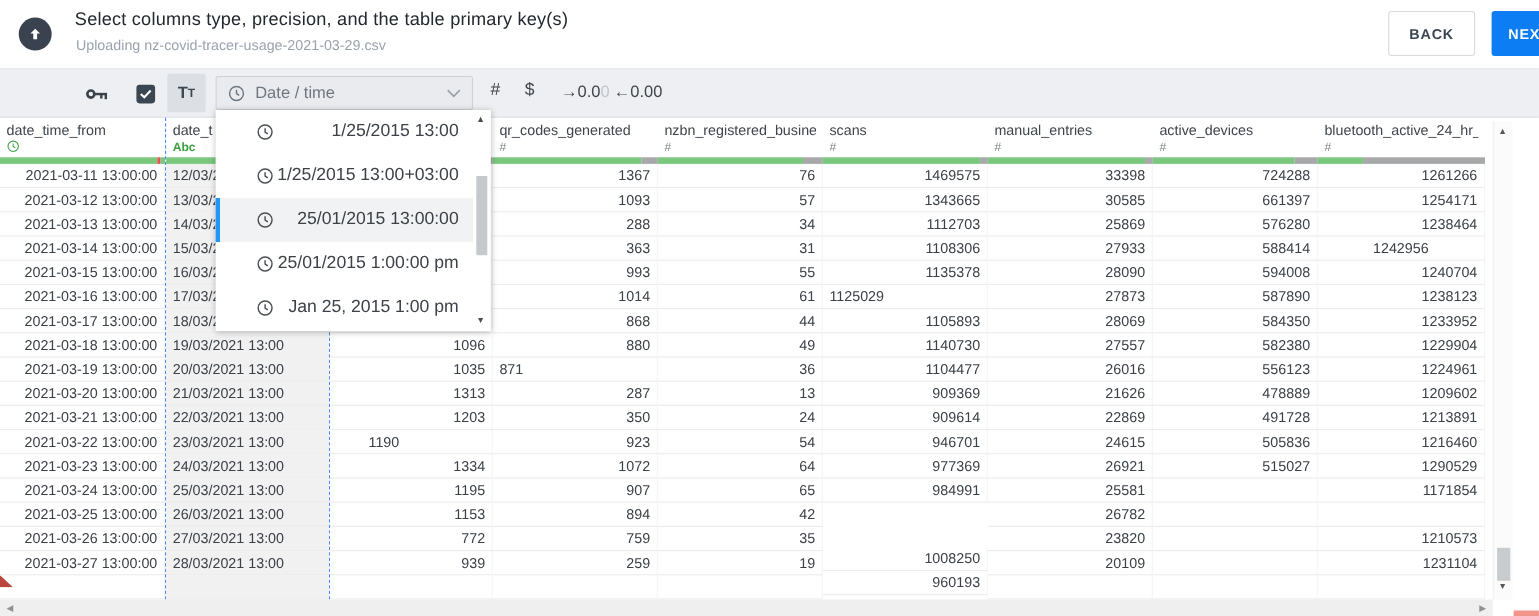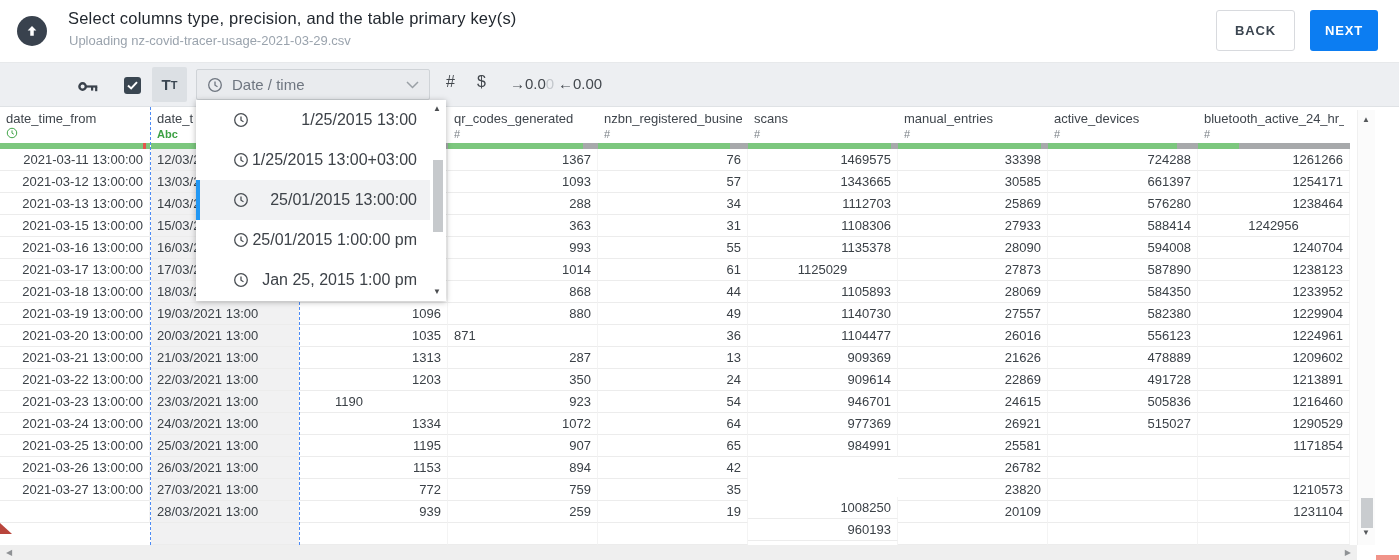--- a/index.html
+++ b/index.html
@@ -9,21 +9,21 @@
     background:#fff; font-family:"Liberation Sans", sans-serif;
     -webkit-font-smoothing:antialiased;
   }
   
   .app-header { position:absolute; left:0; top:0; width:1399px; height:62px; background:#fff; }
   .upload-badge { position:absolute; left:17px; top:16px; width:30px; height:30px; border-radius:50%;
     background:#39424e; display:flex; align-items:center; justify-content:center; }
   .page-title { position:absolute; left:68px; top:9px; font-size:16.5px; color:#22282f; letter-spacing:.2px; }
   .page-subtitle { position:absolute; left:69px; top:33px; font-size:13px; color:#9aa3ad; }
   .btn { position:absolute; top:10px; height:41px; border-radius:3px; font-size:13px; font-weight:bold;
-    letter-spacing:.8px; font-family:"Liberation Sans", sans-serif; cursor:pointer; }
+    letter-spacing:.8px; font-family:"Liberation Sans", sans-serif; cursor:pointer;margin-left:46px; }
   .btn-back { left:1216px; width:79px; background:#fff; border:1px solid #d8dade; color:#3c4651; }
   .btn-next { left:1310px; width:68px; background:#0c7df2; border:none; color:#fff; }
   
   .toolbar { position:absolute; left:0; top:62px; width:1399px; height:45px; background:#edeff2;
     border-top:1px solid #e7e9eb; border-bottom:1px solid #dfe2e5; }
   .tb { position:absolute; }
   .key-icon { left:78px; top:16px; }
   .checkbox { left:124px; top:14px; width:17px; height:17px; background:#3a4651; border-radius:3px;
     display:flex; align-items:center; justify-content:center; }
   .tt-button { left:152px; top:4px; width:35px; height:35px; background:#dce0e4; border-radius:2px;
@@ -135,20 +135,21 @@
           </svg></div>
       </div>
       <div class="col-bar">
         <span style="width: 95.5%; background: rgb(124, 199, 126);"></span>
         <span style="width: 2%; background: rgb(226, 87, 76);"></span>
         <span style="width: 2.5%; background: rgb(124, 199, 126);"></span>
       </div>
       <div class="cell" style="text-align: right;">2021-03-11 13:00:00</div>
       <div class="cell" style="text-align: right;">2021-03-12 13:00:00</div>
       <div class="cell" style="text-align: right;">2021-03-13 13:00:00</div>
+      <div class="cell" style="text-align: right;">2021-03-14 13:00:00</div>
       <div class="cell" style="text-align: right;">2021-03-15 13:00:00</div>
       <div class="cell" style="text-align: right;">2021-03-16 13:00:00</div>
       <div class="cell" style="text-align: right;">2021-03-17 13:00:00</div>
       <div class="cell" style="text-align: right;">2021-03-18 13:00:00</div>
       <div class="cell" style="text-align: right;">2021-03-19 13:00:00</div>
       <div class="cell" style="text-align: right;">2021-03-20 13:00:00</div>
       <div class="cell" style="text-align: right;">2021-03-21 13:00:00</div>
       <div class="cell" style="text-align: right;">2021-03-22 13:00:00</div>
       <div class="cell" style="text-align: right;">2021-03-23 13:00:00</div>
       <div class="cell" style="text-align: right;">2021-03-24 13:00:00</div>
@@ -275,21 +276,21 @@
       </div>
       <div class="col-bar">
         <span style="width: 95%; background: rgb(124, 199, 126);"></span>
         <span style="width: 5%; background: rgb(167, 169, 171);"></span>
       </div>
       <div class="cell" style="text-align: right;">1469575</div>
       <div class="cell" style="text-align: right;">1343665</div>
       <div class="cell" style="text-align: right;">1112703</div>
       <div class="cell" style="text-align: right;">1108306</div>
       <div class="cell" style="text-align: right;">1135378</div>
-      <div class="cell" style="text-align: center;">1125029</div>
+      <div class="cell" style="text-align: left;">1125029</div>
       <div class="cell" style="text-align: right;">1105893</div>
       <div class="cell" style="text-align: right;">1140730</div>
       <div class="cell" style="text-align: right;">1104477</div>
       <div class="cell" style="text-align: right;">909369</div>
       <div class="cell" style="text-align: right;">909614</div>
       <div class="cell" style="text-align: right;">946701</div>
       <div class="cell" style="text-align: right;">977369</div>
       <div class="cell" style="text-align: right;">984991</div>
       <div class="cell" style="text-align: right; margin-top: 40px;">1008250</div>
       <div class="cell" style="text-align: right;">960193</div>

